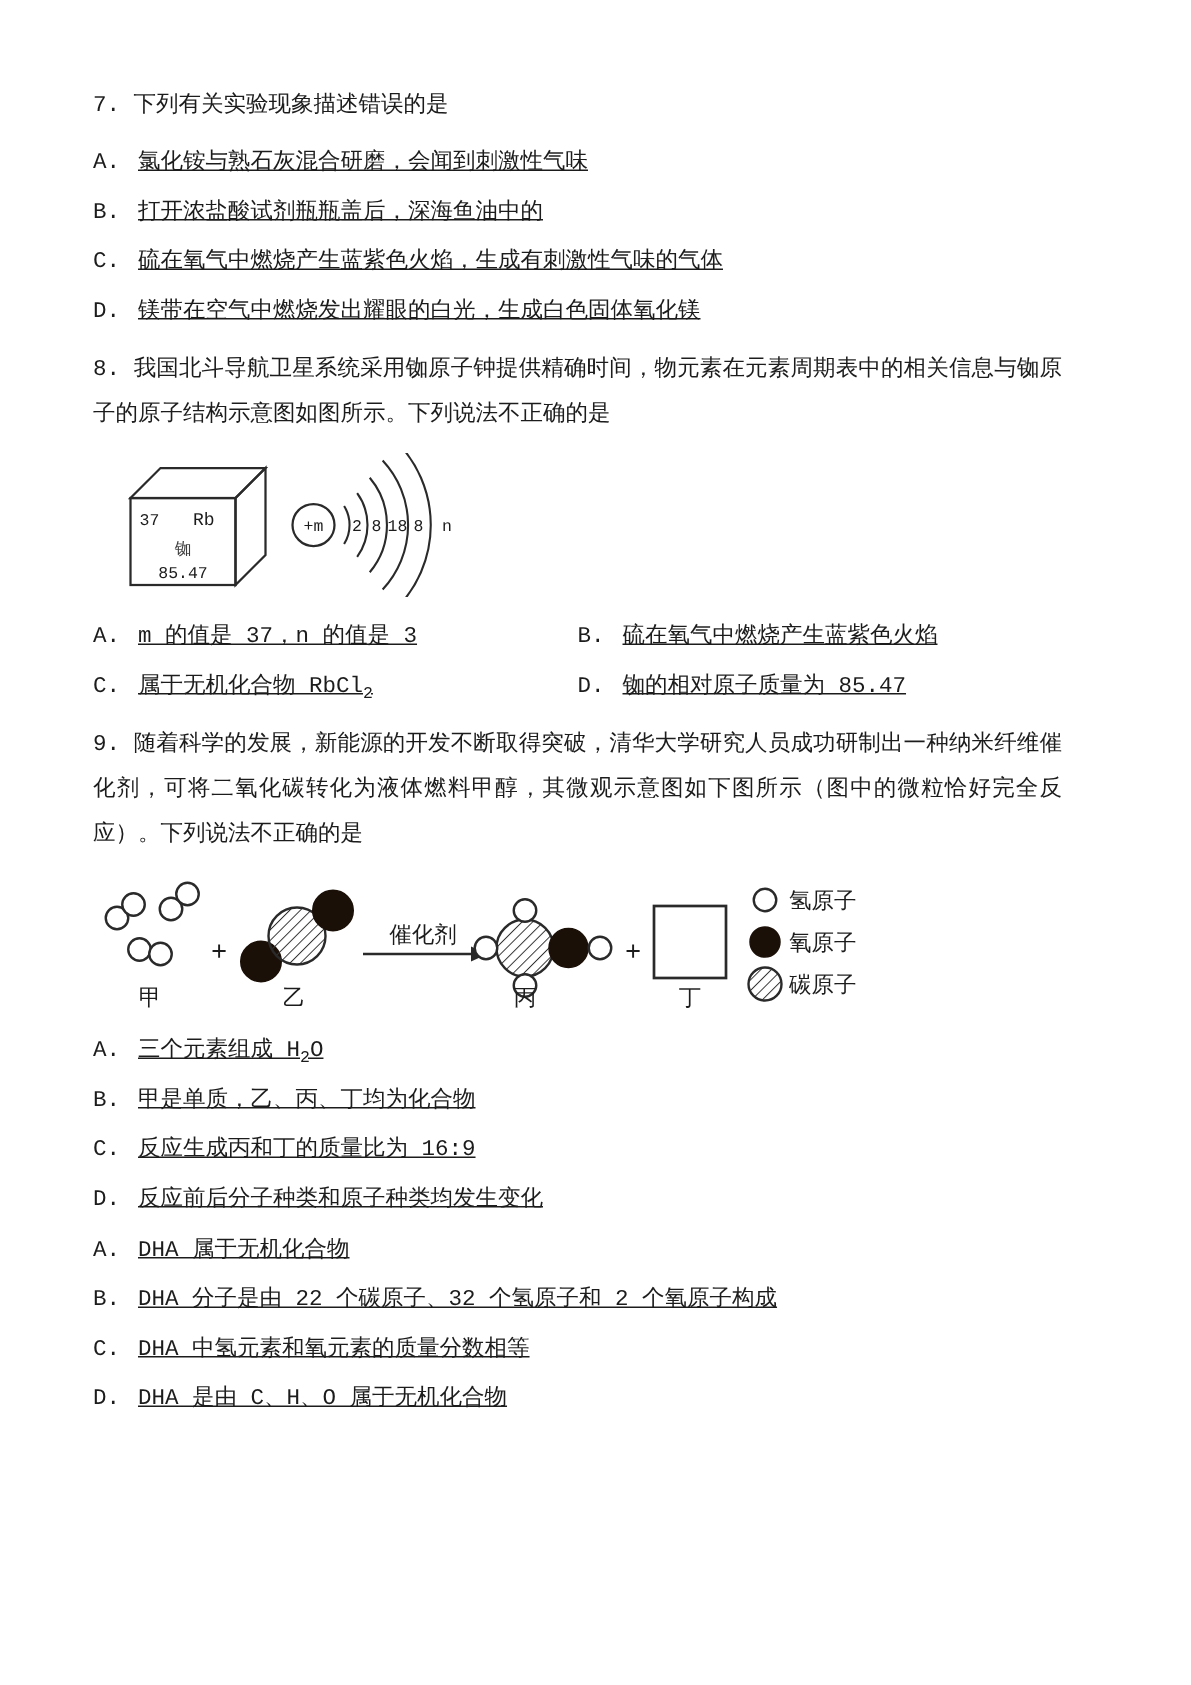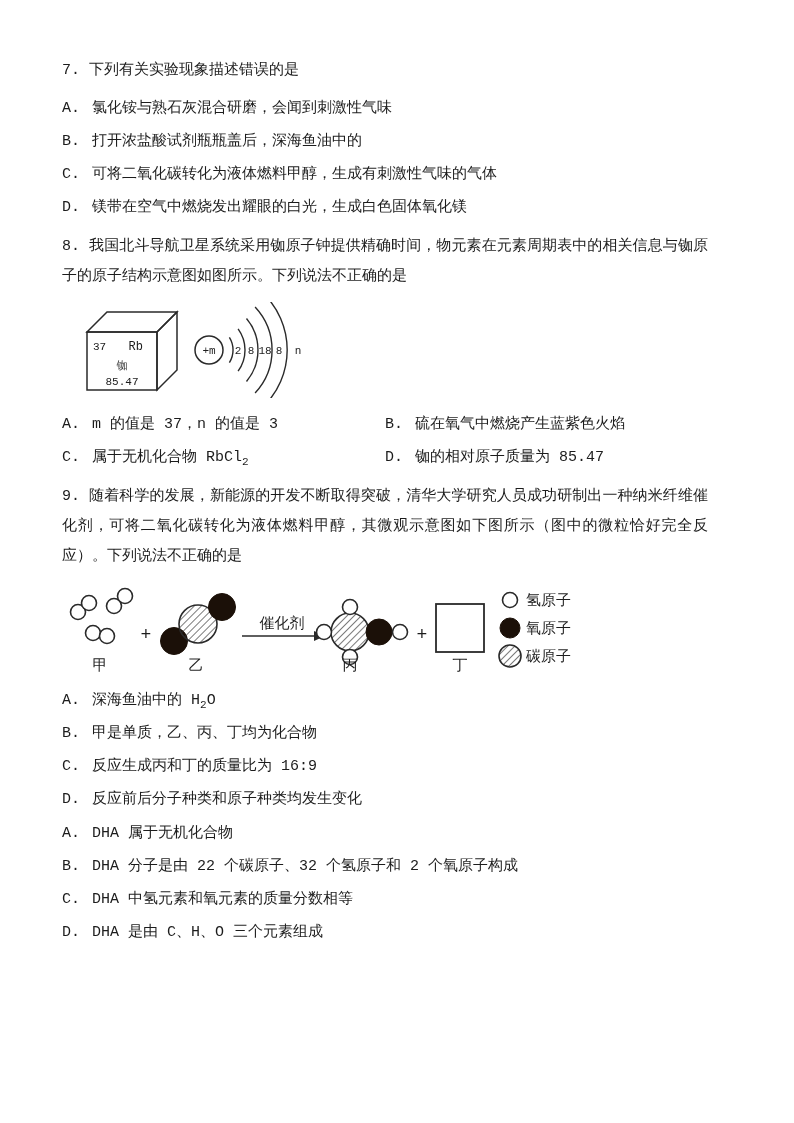--- a/index.html
+++ b/index.html
@@ -24,21 +24,21 @@
     text-align: justify;
   }
   .q-num { margin-right: 9px; }
   .options { margin: 0; }
   .option {
     display: flex;
     margin-top: 13px;
     line-height: 20px;
   }
   .opt-label { flex: 0 0 30px; }
-  .opt-text { flex: 1; }
+  .opt-text { flex: 1; text-decoration: underline; }
   .two-col {
     display: grid;
     grid-template-columns: 1fr 1fr;
     column-gap: 0;
   }
   sub { font-size: 11px; line-height: 0; }
   .figure { margin: 10px 0 4px 12px; }
   .figure svg { display: block; }
   svg text {
     font-family: "Liberation Mono", "DejaVu Sans Mono", monospace;
@@ -57,21 +57,21 @@
       <div class="option">
           <span class="opt-label">A.</span>
           <span class="opt-text">氯化铵与熟石灰混合研磨，会闻到刺激性气味</span>
         </div>
       <div class="option">
           <span class="opt-label">B.</span>
           <span class="opt-text">打开浓盐酸试剂瓶瓶盖后，深海鱼油中的</span>
         </div>
       <div class="option">
           <span class="opt-label">C.</span>
-          <span class="opt-text">可将二氧化碳转化为液体燃料甲醇，生成有刺激性气味的气体</span>
+          <span class="opt-text">硫在氧气中燃烧产生蓝紫色火焰，生成有刺激性气味的气体</span>
         </div>
       <div class="option">
           <span class="opt-label">D.</span>
           <span class="opt-text">镁带在空气中燃烧发出耀眼的白光，生成白色固体氧化镁</span>
         </div>
     </div>
   </section>
 
   <section class="question">
     <p class="q-text"><span class="q-num">8.</span><span>我国北斗导航卫星系统采用铷原子钟提供精确时间，物元素在元素周期表中的相关信息与铷原子的原子结构示意图如图所示。下列说法不正确的是</span></p>
@@ -186,21 +186,21 @@
           <text class="cjk" x="464" y="51" font-size="14">氧原子</text>
           <circle cx="448" cy="74" r="11" fill="url(#hatch)" stroke="#2a2a2a" stroke-width="1.6"></circle>
           <text class="cjk" x="464" y="79" font-size="14">碳原子</text>
         </g>
       </svg>
     </div>
 
     <div class="options">
       <div class="option">
           <span class="opt-label">A.</span>
-          <span class="opt-text"><span>深海鱼油中的 H</span><sub>2</sub><span>O</span></span>
+          <span class="opt-text"><span>三个元素组成 H</span><sub>2</sub><span>O</span></span>
         </div>
       <div class="option">
           <span class="opt-label">B.</span>
           <span class="opt-text">甲是单质，乙、丙、丁均为化合物</span>
         </div>
       <div class="option">
           <span class="opt-label">C.</span>
           <span class="opt-text">反应生成丙和丁的质量比为 16:9</span>
         </div>
       <div class="option">
@@ -219,19 +219,19 @@
       <div class="option">
           <span class="opt-label">B.</span>
           <span class="opt-text">DHA 分子是由 22 个碳原子、32 个氢原子和 2 个氧原子构成</span>
         </div>
       <div class="option">
           <span class="opt-label">C.</span>
           <span class="opt-text">DHA 中氢元素和氧元素的质量分数相等</span>
         </div>
       <div class="option">
           <span class="opt-label">D.</span>
-          <span class="opt-text">DHA 是由 C、H、O 三个元素组成</span>
+          <span class="opt-text">DHA 是由 C、H、O 属于无机化合物</span>
         </div>
     </div>
   </section>
 
 
 </div>
 
 </body></html>

